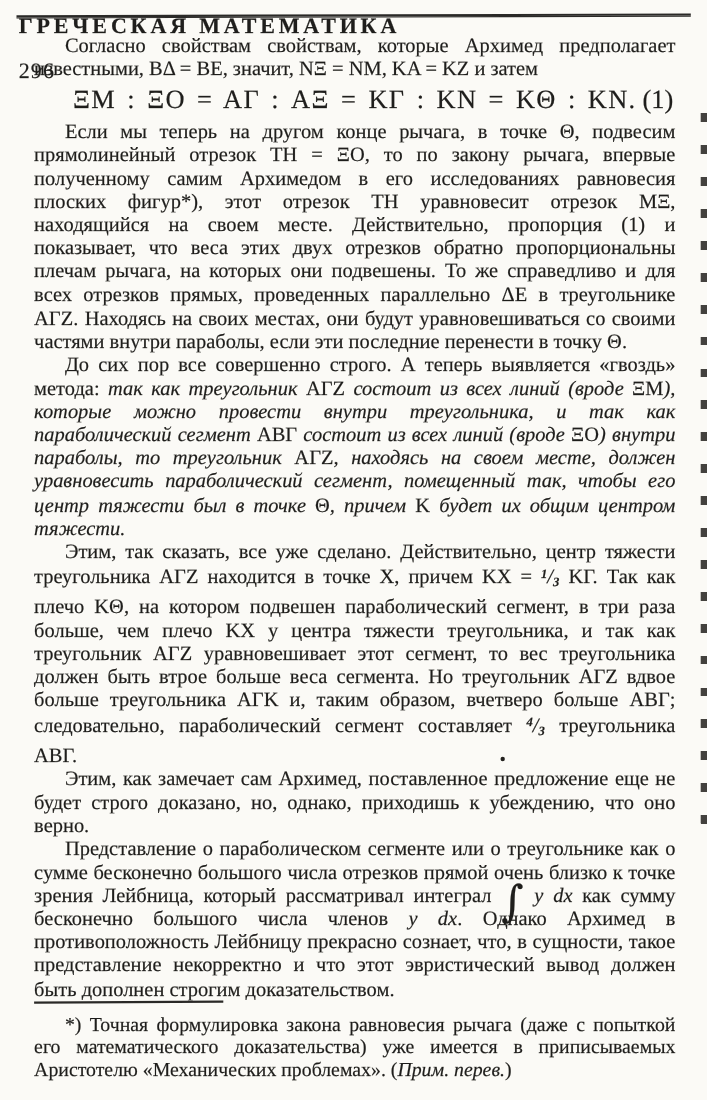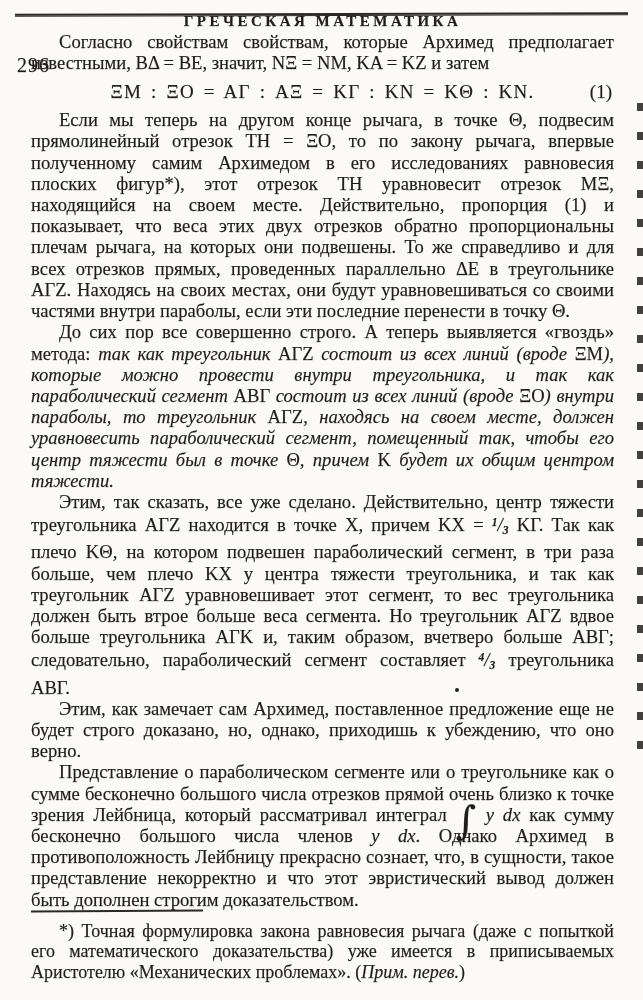--- a/index.html
+++ b/index.html
@@ -20,22 +20,22 @@
     position:relative;
     margin:10px 15px 0 17px;
     height:28px;
   }
   .page-number{
     position:absolute;left:0;top:0;
     font-size:20px;letter-spacing:1px;margin-top:44px;
   }
   .running-head{
     position:absolute;left:0;right:0;top:3px;
-    text-align:center;
-    font-size:15px;font-weight:bold;letter-spacing:3.5px;
+    text-align:left;
+    font-size:20px;font-weight:bold;letter-spacing:3.5px;
   }
   .head-rule{
     margin:0 15px 0 15px;
     height:4px;
     border-top:2.4px solid #2a2927;
     border-bottom:1.1px solid #2a2927;
     transform:rotate(-0.15deg);
   }
   .text-column{
     margin:14px 29px 0 31px;
@@ -44,21 +44,21 @@
     line-height:21.2px;
     text-align:justify;
   }
   p.para{margin:0;}
   p.para.indent{text-indent:28px;}
   .i{font-style:italic;}
   .formula{
     position:relative;
     text-align:center;
     margin:8px 0 7px 0;
-    font-size:19px;
+    font-size:24px;
     letter-spacing:1.2px;
     word-spacing:3px;
   }
   .formula .eq-number{
     position:absolute;right:2px;top:0;
     letter-spacing:0;word-spacing:0;
   }
   .frac{white-space:nowrap;font-style:italic;}
   .frac sup{font-size:11.5px;vertical-align:5px;font-weight:bold;}
   .frac sub{font-size:11.5px;vertical-align:-3px;font-weight:bold;}

